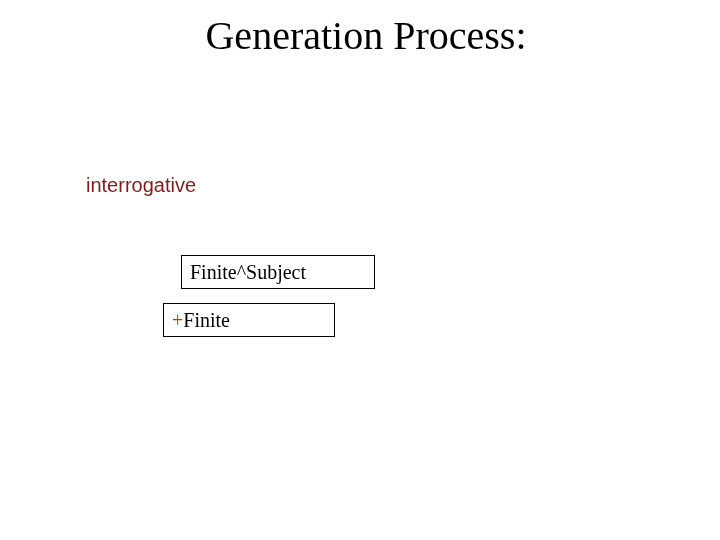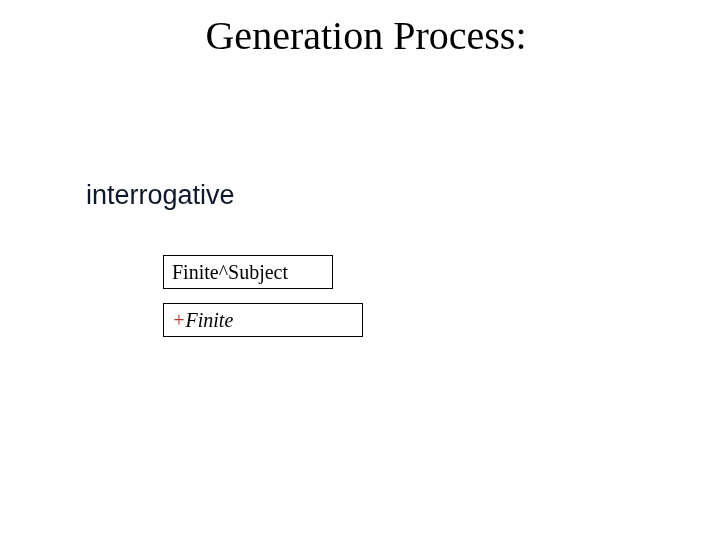--- a/index.html
+++ b/index.html
@@ -23,45 +23,44 @@
     left: 0;
     right: 0;
     text-align: center;
     font-size: 40px;
     line-height: 1.1;
     font-weight: 400;
     margin-left: 12px;
   }
   .label-inter {
     position: absolute;
-    top: 180px;
+    top: 174px;
     left: 86px;
     font-family: Verdana, Geneva, sans-serif;
-    font-size: 27px;
-    color: #0f172a;
+    font-size: 20px;
+    color: #7f1d1d;
   }
   .box {
     position: absolute;
     border: 1px solid #000;
     background: #fff;
     font-size: 20px;
     padding: 4px 10px 4px 8px;
     line-height: 1.2;
     box-sizing: border-box;
   }
   .box1 {
     top: 255px;
-    left: 163px;
-    width: 170px;
+    left: 181px;
+    width: 194px;
   }
   .box2 {
     top: 303px;
     left: 163px;
-    width: 200px;
-    font-style: italic;
+    width: 172px;
   }
   .red-text { color: #b63a2a; }
 </style>
 </head>
 <body>
 
 <div class="slide">
 
   <div class="title">
     <span>Generation Process:</span><br>

